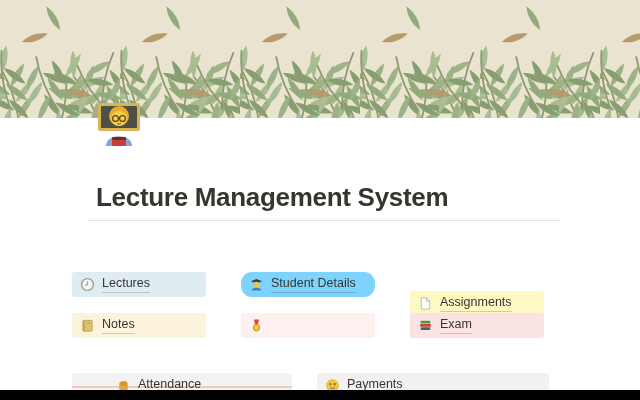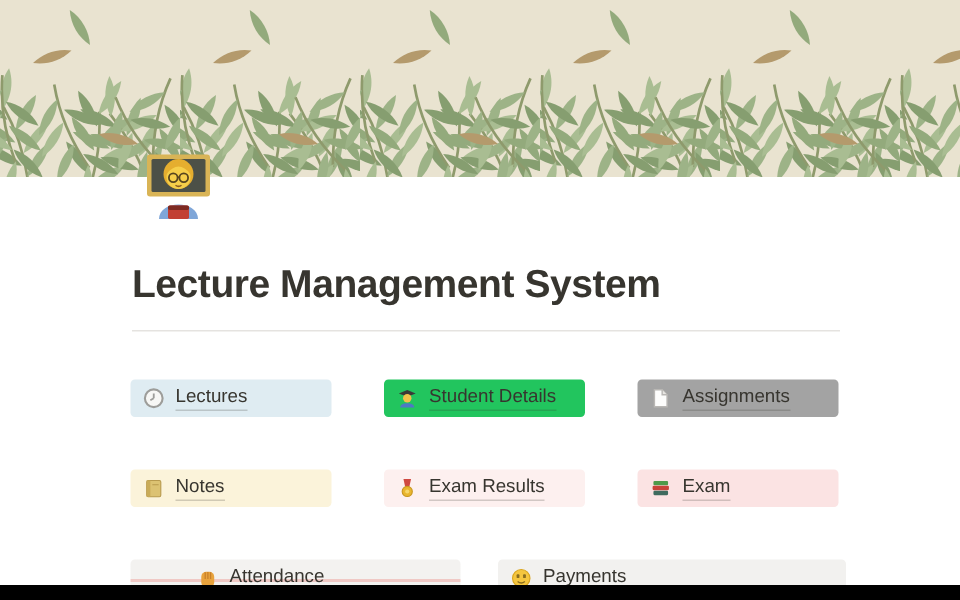--- a/index.html
+++ b/index.html
@@ -1,23 +1,23 @@
 <!DOCTYPE html>
 <html><head>
 <meta charset="utf-8">
 <style>
   html,body{margin:0;padding:0;background:#fff;}
   .screen{position:relative;width:640px;height:400px;overflow:hidden;background:#fff;
           font-family:"Liberation Sans",sans-serif;}
   .banner{position:absolute;left:0;top:0;width:640px;height:118px;display:block;}
   .page-icon{position:absolute;left:96px;top:100px;width:46px;height:46px;}
-  .page-title{position:absolute;left:88px;top:174px;width:480px;margin:0;
+  .page-title{position:absolute;left:88px;top:174px;width:480px;margin:8px;
               font-size:26px;font-weight:700;letter-spacing:-0.3px;color:#37352f;}
   .divider{position:absolute;left:88px;top:220px;width:472px;height:1px;background:#e5e3e0;}
-  .row{position:absolute;left:87px;display:flex;gap:35px;align-items:center;}
+  .row{position:absolute;left:72px;display:flex;gap:35px;align-items:center;}
   .row1{top:253px}.row2{top:313px}.row3{top:373px;gap:25px;}
   .card{height:25px;width:134px;border-radius:3px;display:flex;align-items:center;
         padding:0 8px;box-sizing:border-box;gap:7px;cursor:pointer;}
   .card svg{flex:0 0 auto;display:block;}
   .card .label{font-size:12.5px;font-weight:500;color:#37352f;line-height:1.25;
                white-space:nowrap;border-bottom:1px solid rgba(55,53,47,.22);padding-bottom:1px;}
   .card-attendance{width:220px;
       background:linear-gradient(#f3f2f0 0,#f3f2f0 13px,#f0c9c5 13px,#f0c9c5 15px,#f3f2f0 15px);padding-left:44px;}
   .card-payments{width:232px;background:#f2f1ef;}
   .bottom-bar{position:absolute;left:0;top:390px;width:640px;height:10px;background:#000;}
@@ -80,29 +80,29 @@
 
   <div class="row row1">
     <div class="card" style="background: rgb(223, 236, 242);">
       <svg width="15" height="15" viewBox="0 0 16 16">
         <circle cx="8" cy="8" r="6.3" fill="#f7f7f5" stroke="#9d9d9a" stroke-width="1.5"></circle>
         <line x1="8" y1="8" x2="8" y2="4.6" stroke="#9d9d9a" stroke-width="1.3"></line>
         <line x1="8" y1="8" x2="5.6" y2="9.4" stroke="#9d9d9a" stroke-width="1.3"></line>
       </svg>
       <span class="label">Lectures</span>
     </div>
-    <div class="card" style="background: #22c55e;">
+    <div class="card" style="background: #7dd3fc; border-radius: 11px;">
       <svg width="15" height="15" viewBox="0 0 16 16">
         <path d="M2,4.6 L8,2.2 L14,4.6 L8,7 Z" fill="#3a3a38"></path>
         <circle cx="8" cy="8" r="3" fill="#f2c24a"></circle>
         <path d="M3,14.5 C3,10.6 13,10.6 13,14.5 Z" fill="#4d79c5"></path>
       </svg>
       <span class="label">Student Details</span>
     </div>
-    <div class="card" style="background: #a3a3a3;">
+    <div class="card" style="background: #fef9c3; margin-top: 38px;">
       <svg width="15" height="15" viewBox="0 0 16 16">
         <path d="M3.5,2 h5.5 l3.5,3.5 v8.5 h-9 Z" fill="#fdfdfc" stroke="#b9b7b4" stroke-width="1"></path>
         <path d="M9,2 v3.5 h3.5" fill="#e8e6e3" stroke="#b9b7b4" stroke-width="1"></path>
       </svg>
       <span class="label">Assignments</span>
     </div>
   </div>
 
   <div class="row row2">
     <div class="card" style="background: rgb(251, 243, 218); padding-left: 8px;">
@@ -112,21 +112,20 @@
         <line x1="7" y1="5.5" x2="11.5" y2="5.5" stroke="#b89a4e" stroke-width="0.8"></line>
       </svg>
       <span class="label">Notes</span>
     </div>
     <div class="card" style="background: rgb(253, 240, 239);">
       <svg width="15" height="15" viewBox="0 0 16 16">
         <path d="M5.3,1.5 h5.4 l-1.2,5.5 h-3 Z" fill="#cf4a41"></path>
         <circle cx="8" cy="10.3" r="3.6" fill="#e9b62e" stroke="#c9971f" stroke-width="0.8"></circle>
         <circle cx="8" cy="10.3" r="1.5" fill="#f6d76b"></circle>
       </svg>
-      <span class="label">Exam Results</span>
     </div>
     <div class="card" style="background: rgb(251, 227, 227);">
       <svg width="15" height="15" viewBox="0 0 16 16">
         <rect x="2.8" y="2.8" width="10.4" height="3.1" rx="0.8" fill="#4e9a4a"></rect>
         <rect x="2.2" y="6.3" width="11.6" height="3.1" rx="0.8" fill="#c8433a"></rect>
         <rect x="2.8" y="9.8" width="10.4" height="3.1" rx="0.8" fill="#3f6b5e"></rect>
       </svg>
       <span class="label">Exam</span>
     </div>
   </div>

